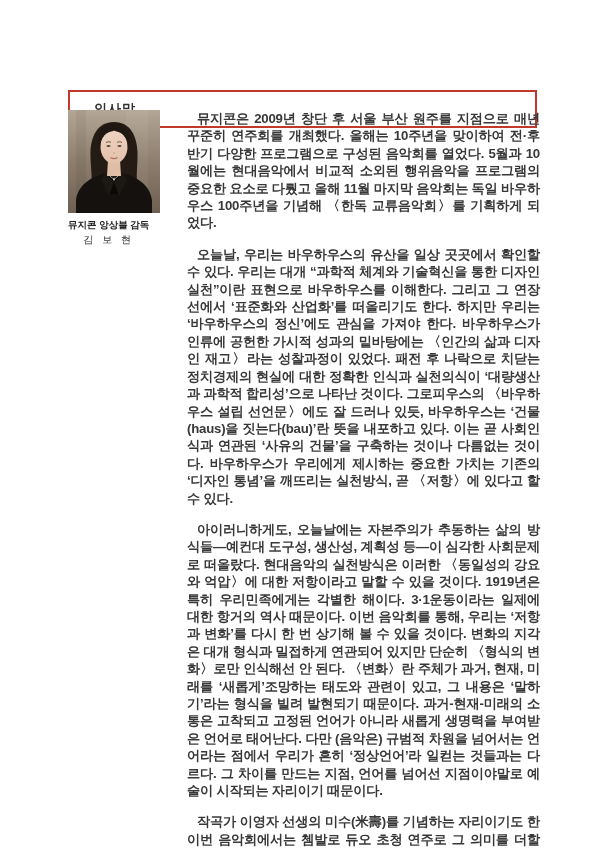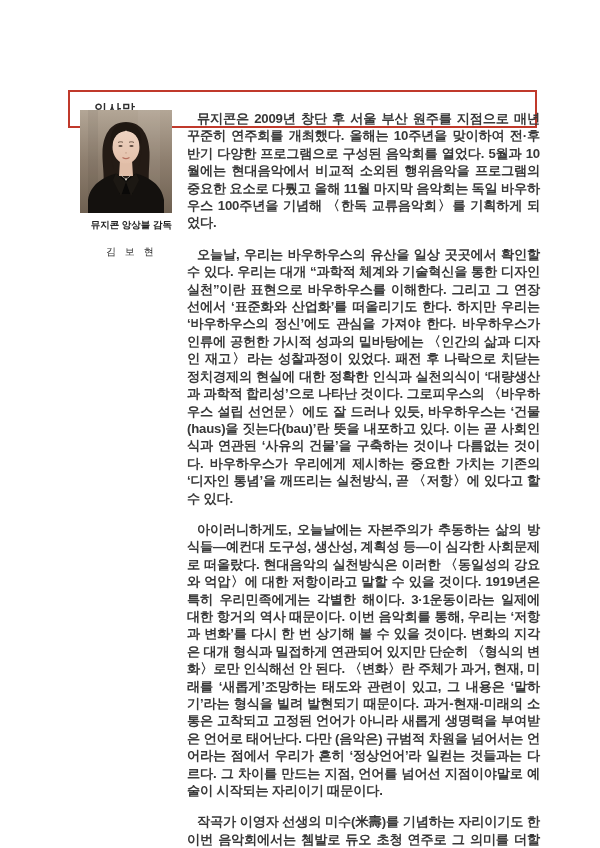--- a/index.html
+++ b/index.html
@@ -41,21 +41,21 @@
     width: 472px;
     display: flex;
     align-items: flex-start;
   }
   .left-col {
     width: 104px;
     flex: 0 0 104px;
     margin-right: 15px;
     display: flex;
     flex-direction: column;
-    align-items: flex-end;
+    align-items: flex-start;
   }
   .photo-frame {
     width: 92px;
     height: 103px;
     overflow: hidden;
     display: block;
   }
   .photo-frame svg { display: block; }
   .caption {
     margin-top: 6px;
@@ -65,21 +65,21 @@
   .caption-role {
     font-size: 9.5px;
     font-weight: 700;
     color: #222222;
     white-space: nowrap;
   }
   .caption-name {
     font-size: 10px;
     color: #333333;
     letter-spacing: 3px;
-    margin-top: 13px;
+    margin-top: 1px;
   }
   .text-col {
     flex: 1 1 auto;
     min-width: 0;
   }
   .text-col p {
     margin: 0 0 14px 0;
     font-size: 13.2px;
     line-height: 17.4px;
     color: #383838;

